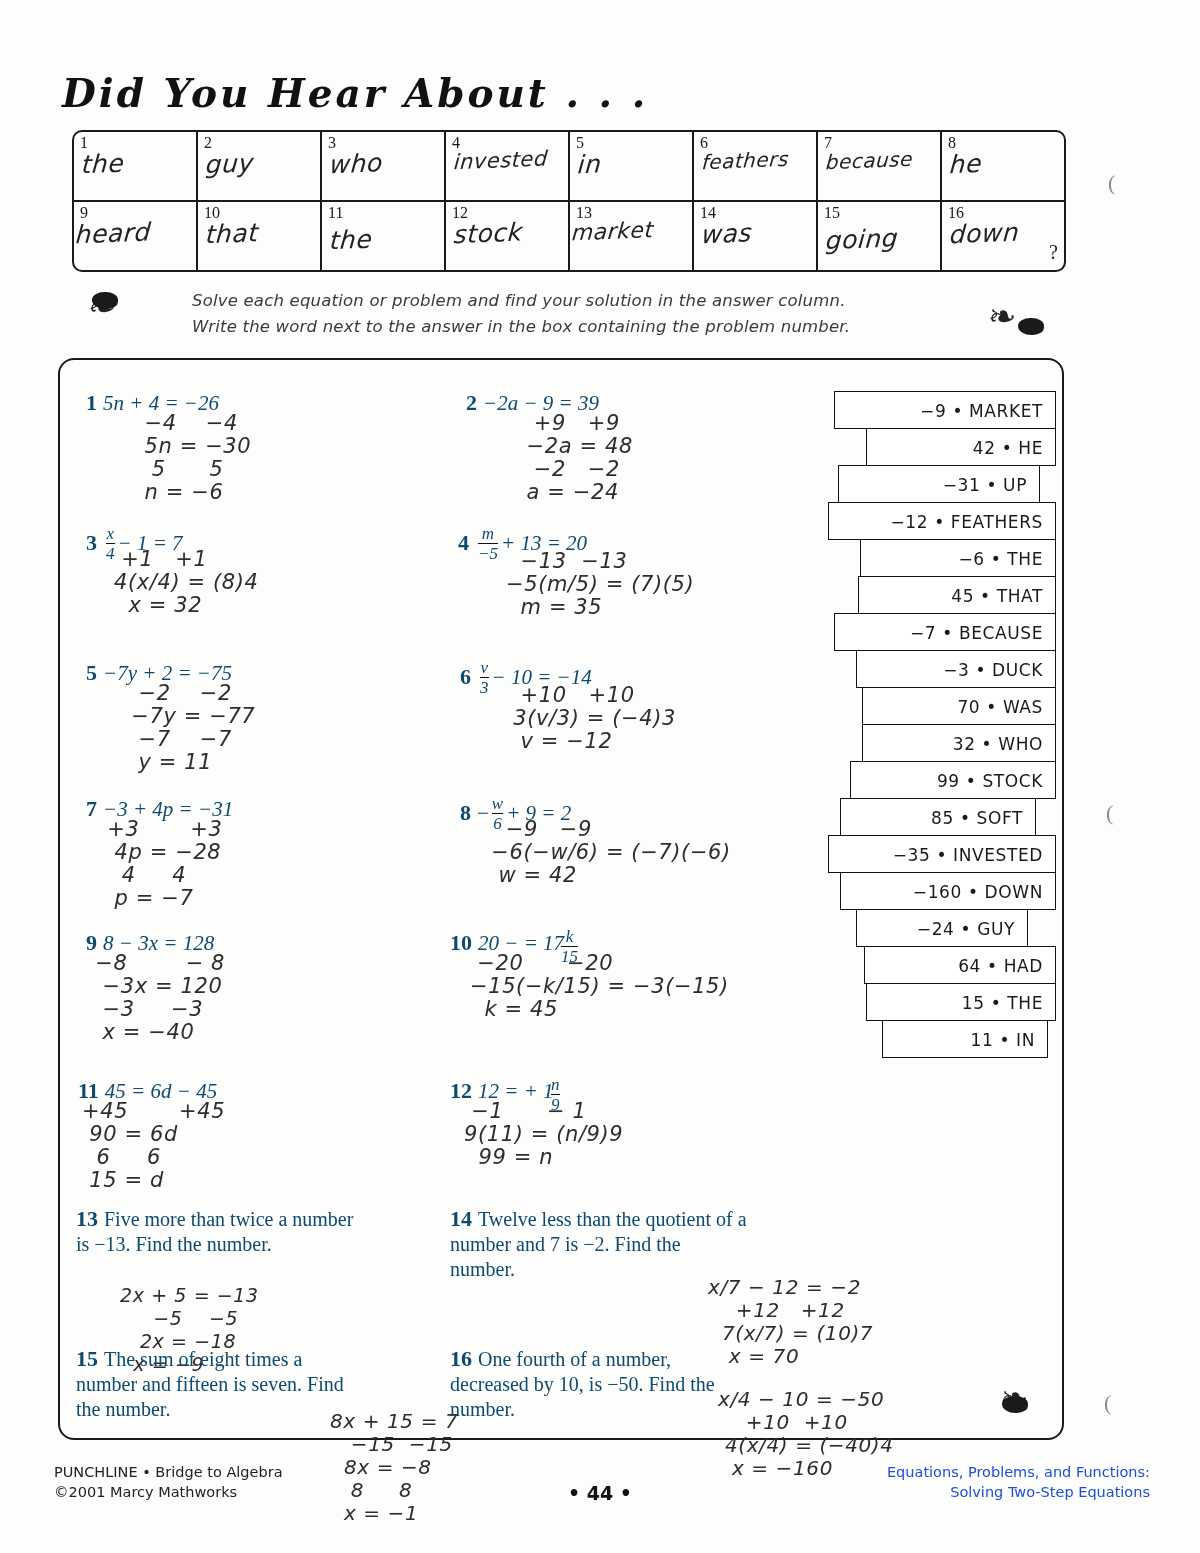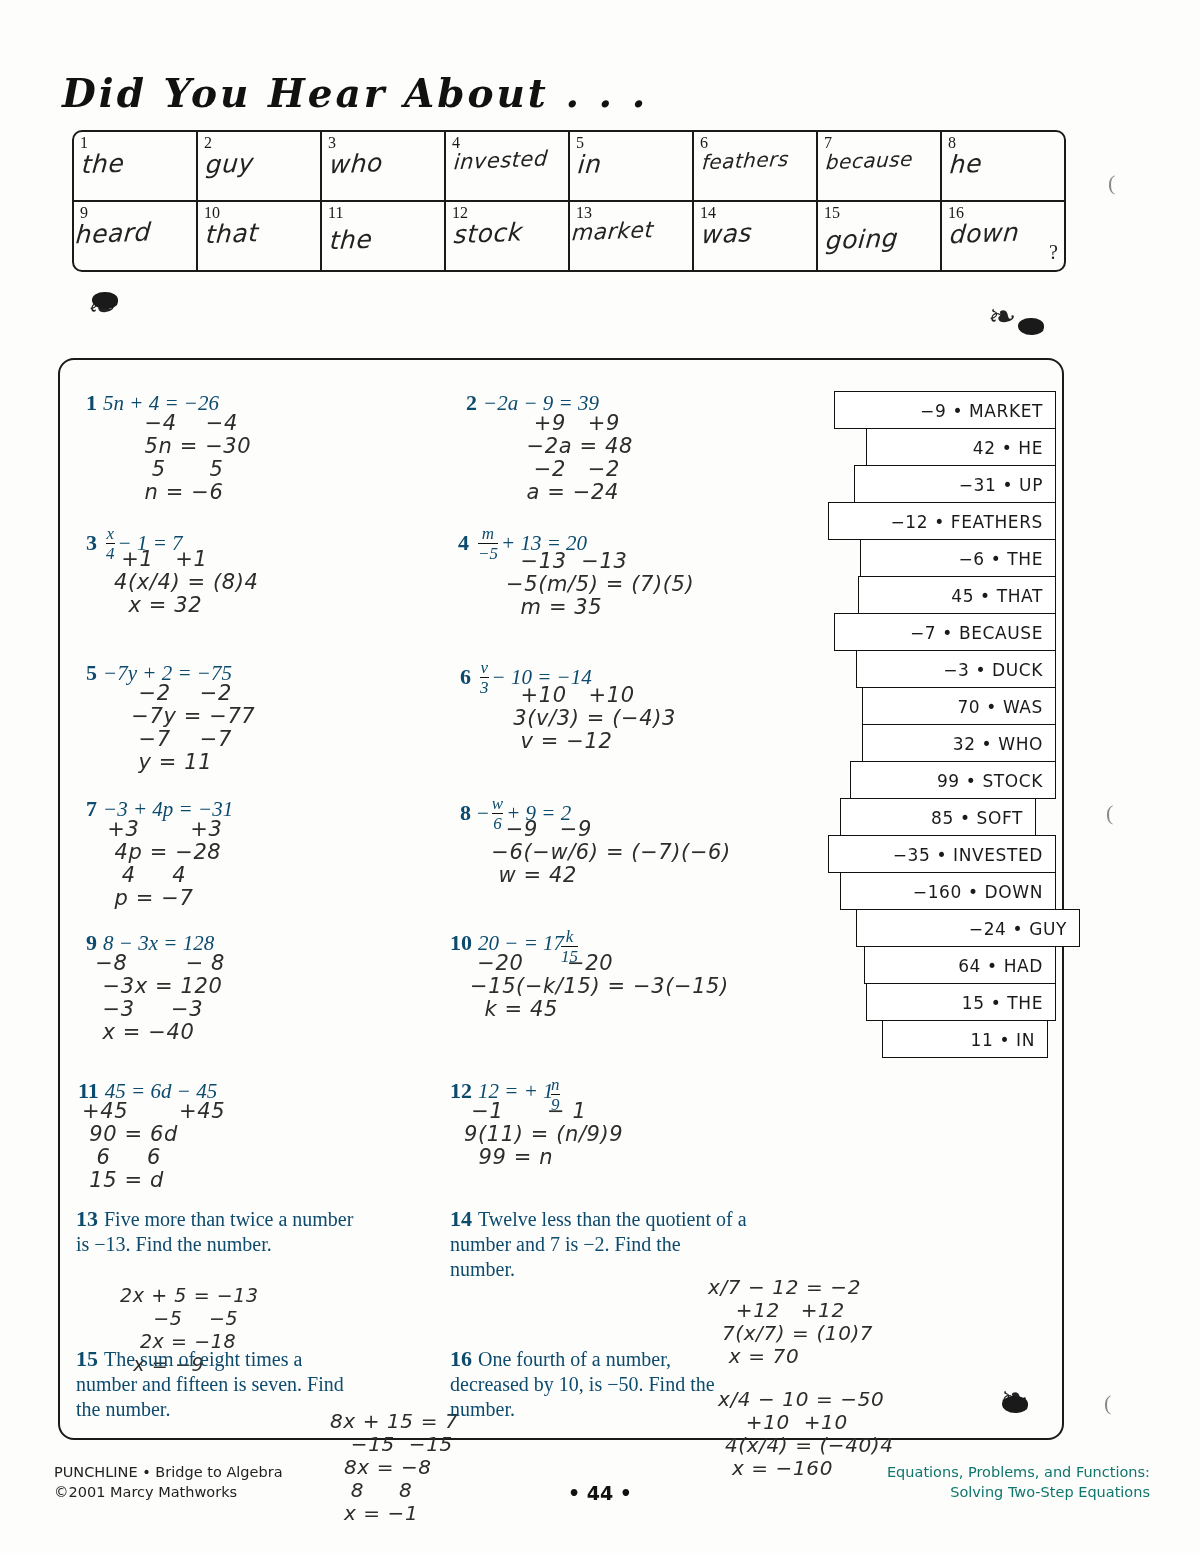--- a/index.html
+++ b/index.html
@@ -206,21 +206,21 @@
     color: #222;
   }
   .footer-right {
     position: absolute;
     right: 50px;
     top: 1462px;
     text-align: right;
     font-family: "DejaVu Sans", sans-serif;
     font-size: 14.5px;
     line-height: 20px;
-    color: #0f766e;
+    color: #1d4ed8;
   }
   .pagenum {
     position: absolute;
     left: 0; right: 0;
     top: 1482px;
     text-align: center;
     font-family: "DejaVu Sans", sans-serif;
     font-weight: bold;
     font-size: 19px;
     color: #111;
@@ -313,20 +313,24 @@
         <span class="hw">down</span>
         <span class="qmark">?</span>
       </div>
     </div>
   </div>
 
   <div class="curl curl-left">❧</div>
   <div class="curl curl-right">❧</div>
   <div class="curl curl-bottom">❧</div>
 
+  <div class="instructions">
+    <div>Solve each equation or problem and find your solution in the answer column.</div>
+    <div>Write the word next to the answer in the box containing the problem number.</div>
+  </div>
 
   <div class="panel"></div>
 
   <div class="problems">
 
     <div class="prob" style="left:8px; top:12px;">
       <span class="n">1</span><span class="eq">5n + 4 = −26</span>
     </div>
     <div class="hwork" style="left:52px; top:34px;">  −4    −4
   5n = −30
@@ -446,33 +450,33 @@
     <div class="hwork" style="left:640px; top:1010px; font-size:20px;">x/4 − 10 = −50
     +10  +10
  4(x/4) = (−40)4
   x = −160</div>
 
   </div>
 
   <div class="answers">
     <div class="ans" style="width:222px; margin-left:8px;"><span>−9</span> • <span>MARKET</span></div>
     <div class="ans" style="width:190px; margin-left:40px;"><span>42</span> • <span>HE</span></div>
-    <div class="ans" style="width:202px; margin-left:28px;"><span>−31</span> • <span>UP</span></div>
+    <div class="ans" style="width:202px; margin-left:12px;"><span>−31</span> • <span>UP</span></div>
     <div class="ans" style="width:228px; margin-left:2px;"><span>−12</span> • <span>FEATHERS</span></div>
     <div class="ans" style="width:196px; margin-left:34px;"><span>−6</span> • <span>THE</span></div>
     <div class="ans" style="width:198px; margin-left:32px;"><span>45</span> • <span>THAT</span></div>
     <div class="ans" style="width:222px; margin-left:8px;"><span>−7</span> • <span>BECAUSE</span></div>
     <div class="ans" style="width:200px; margin-left:30px;"><span>−3</span> • <span>DUCK</span></div>
     <div class="ans" style="width:194px; margin-left:36px;"><span>70</span> • <span>WAS</span></div>
     <div class="ans" style="width:194px; margin-left:36px;"><span>32</span> • <span>WHO</span></div>
     <div class="ans" style="width:206px; margin-left:24px;"><span>99</span> • <span>STOCK</span></div>
     <div class="ans" style="width:196px; margin-left:14px;"><span>85</span> • <span>SOFT</span></div>
     <div class="ans" style="width:228px; margin-left:2px;"><span>−35</span> • <span>INVESTED</span></div>
     <div class="ans" style="width:216px; margin-left:14px;"><span>−160</span> • <span>DOWN</span></div>
-    <div class="ans" style="width:224px; margin-left:30px;"><span>−24</span> • <span>GUY</span></div>
+    <div class="ans" style="width:172px; margin-left:30px;"><span>−24</span> • <span>GUY</span></div>
     <div class="ans" style="width:192px; margin-left:38px;"><span>64</span> • <span>HAD</span></div>
     <div class="ans" style="width:190px; margin-left:40px;"><span>15</span> • <span>THE</span></div>
     <div class="ans" style="width:166px; margin-left:56px;"><span>11</span> • <span>IN</span></div>
   </div>
 
   <div class="footer-left">
     <div>PUNCHLINE • Bridge to Algebra</div>
     <div>©2001 Marcy Mathworks</div>
   </div>
   <div class="pagenum">• 44 •</div>

